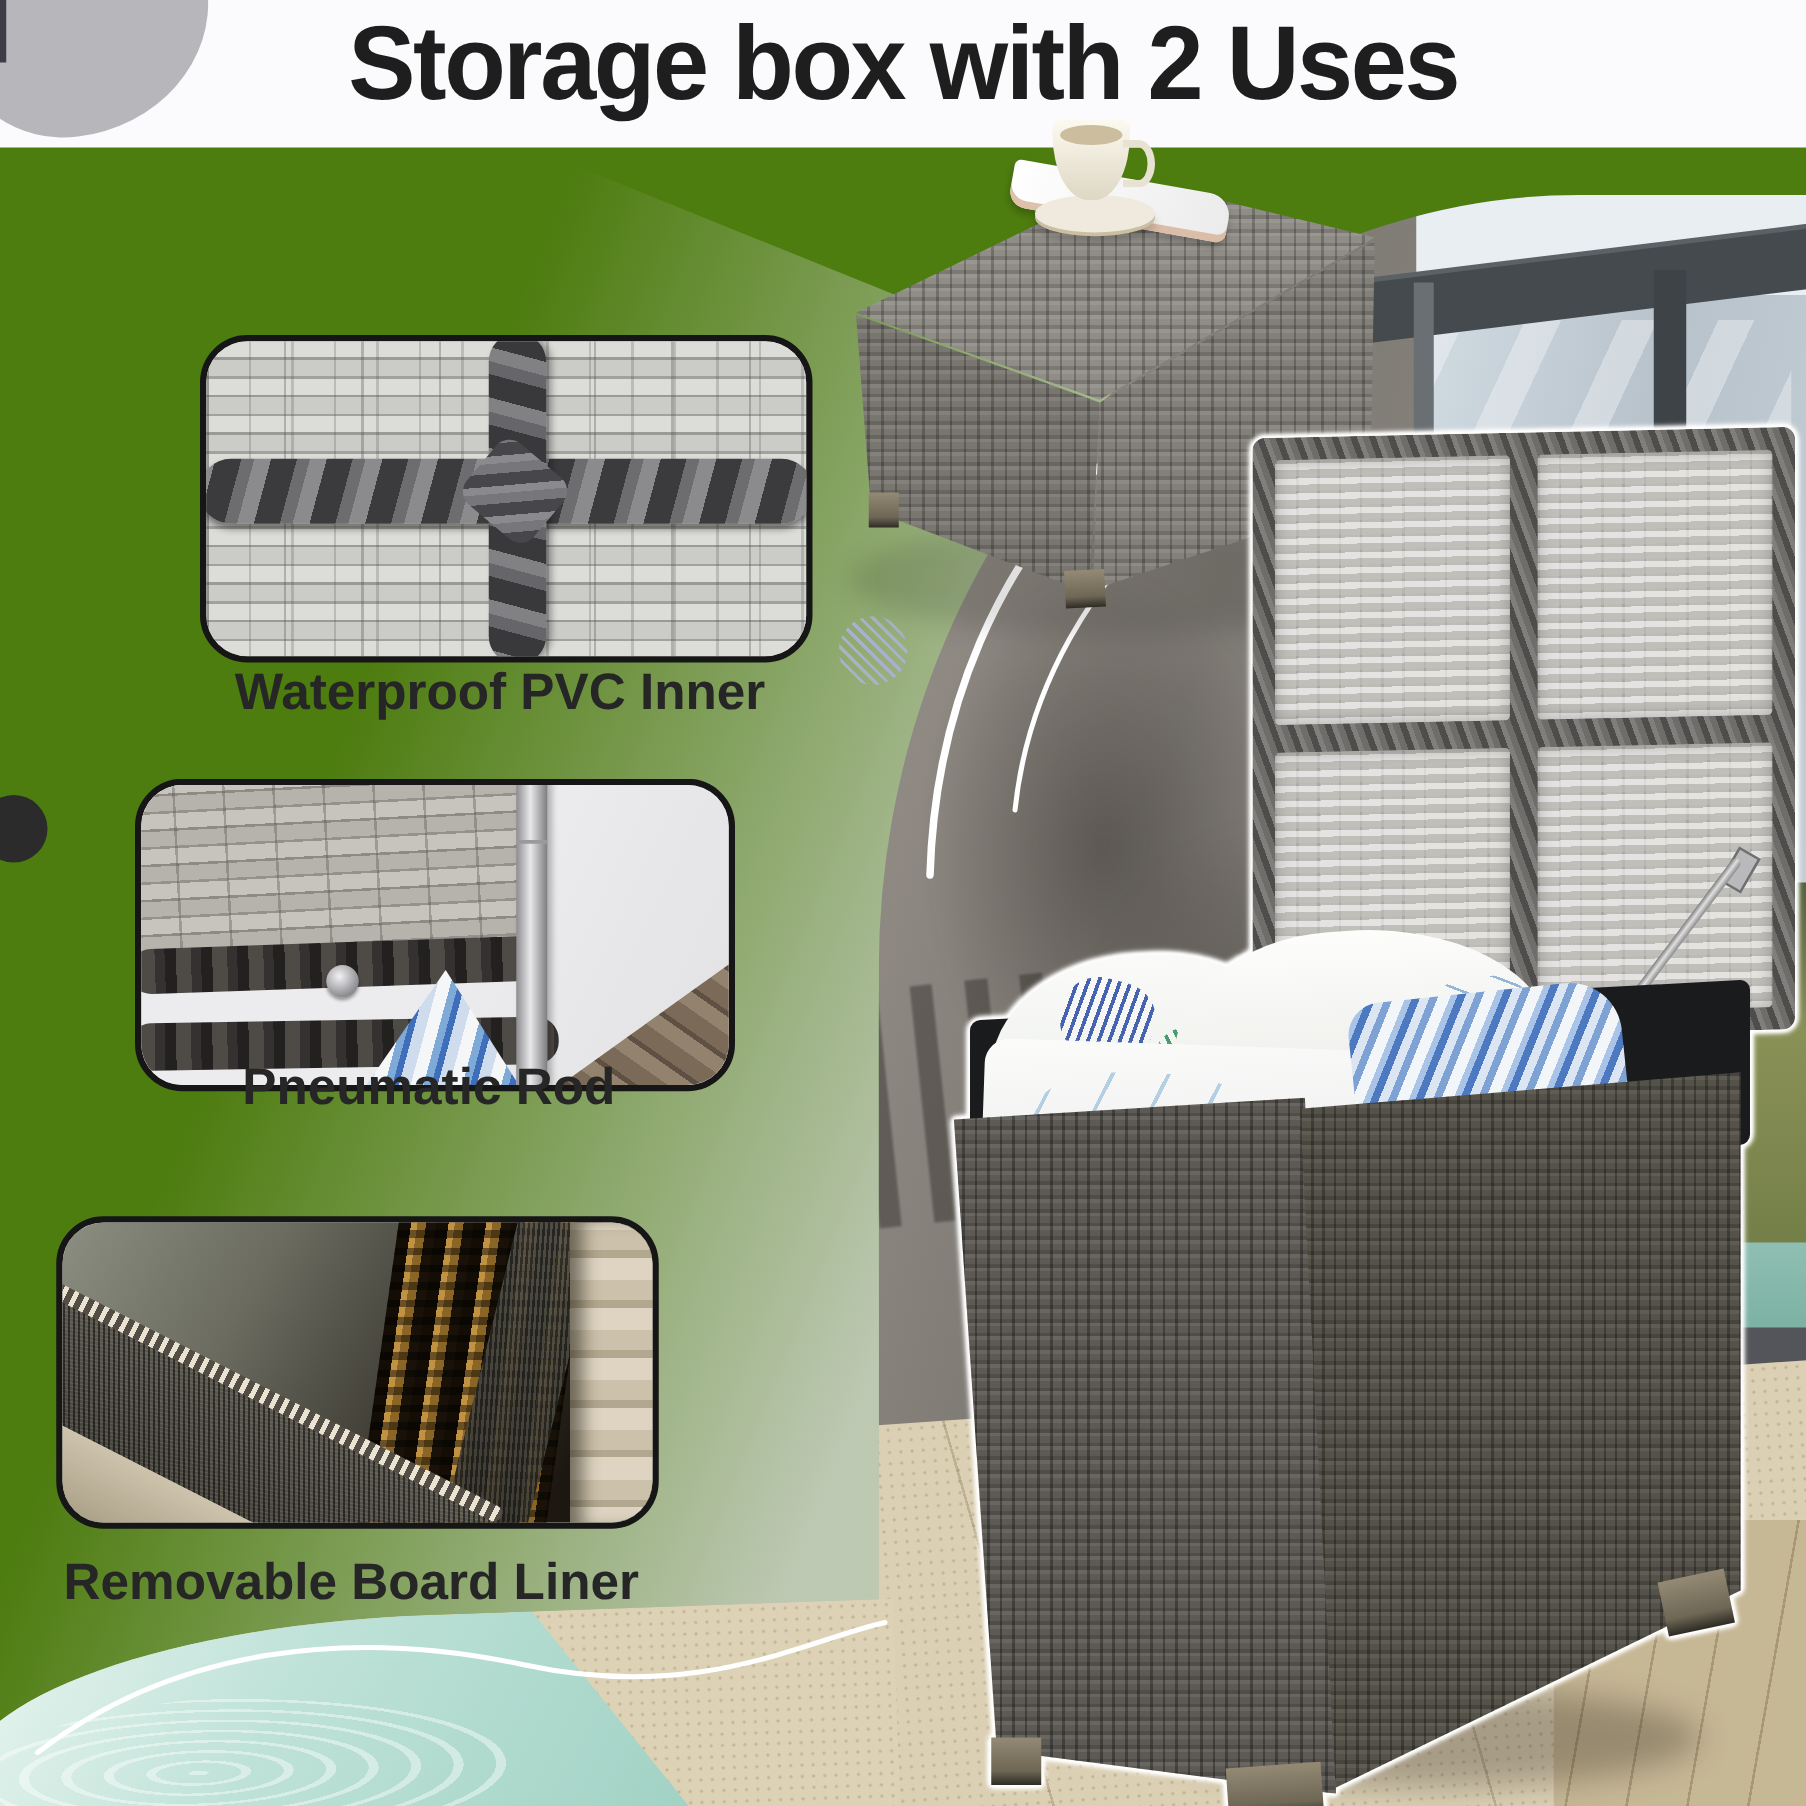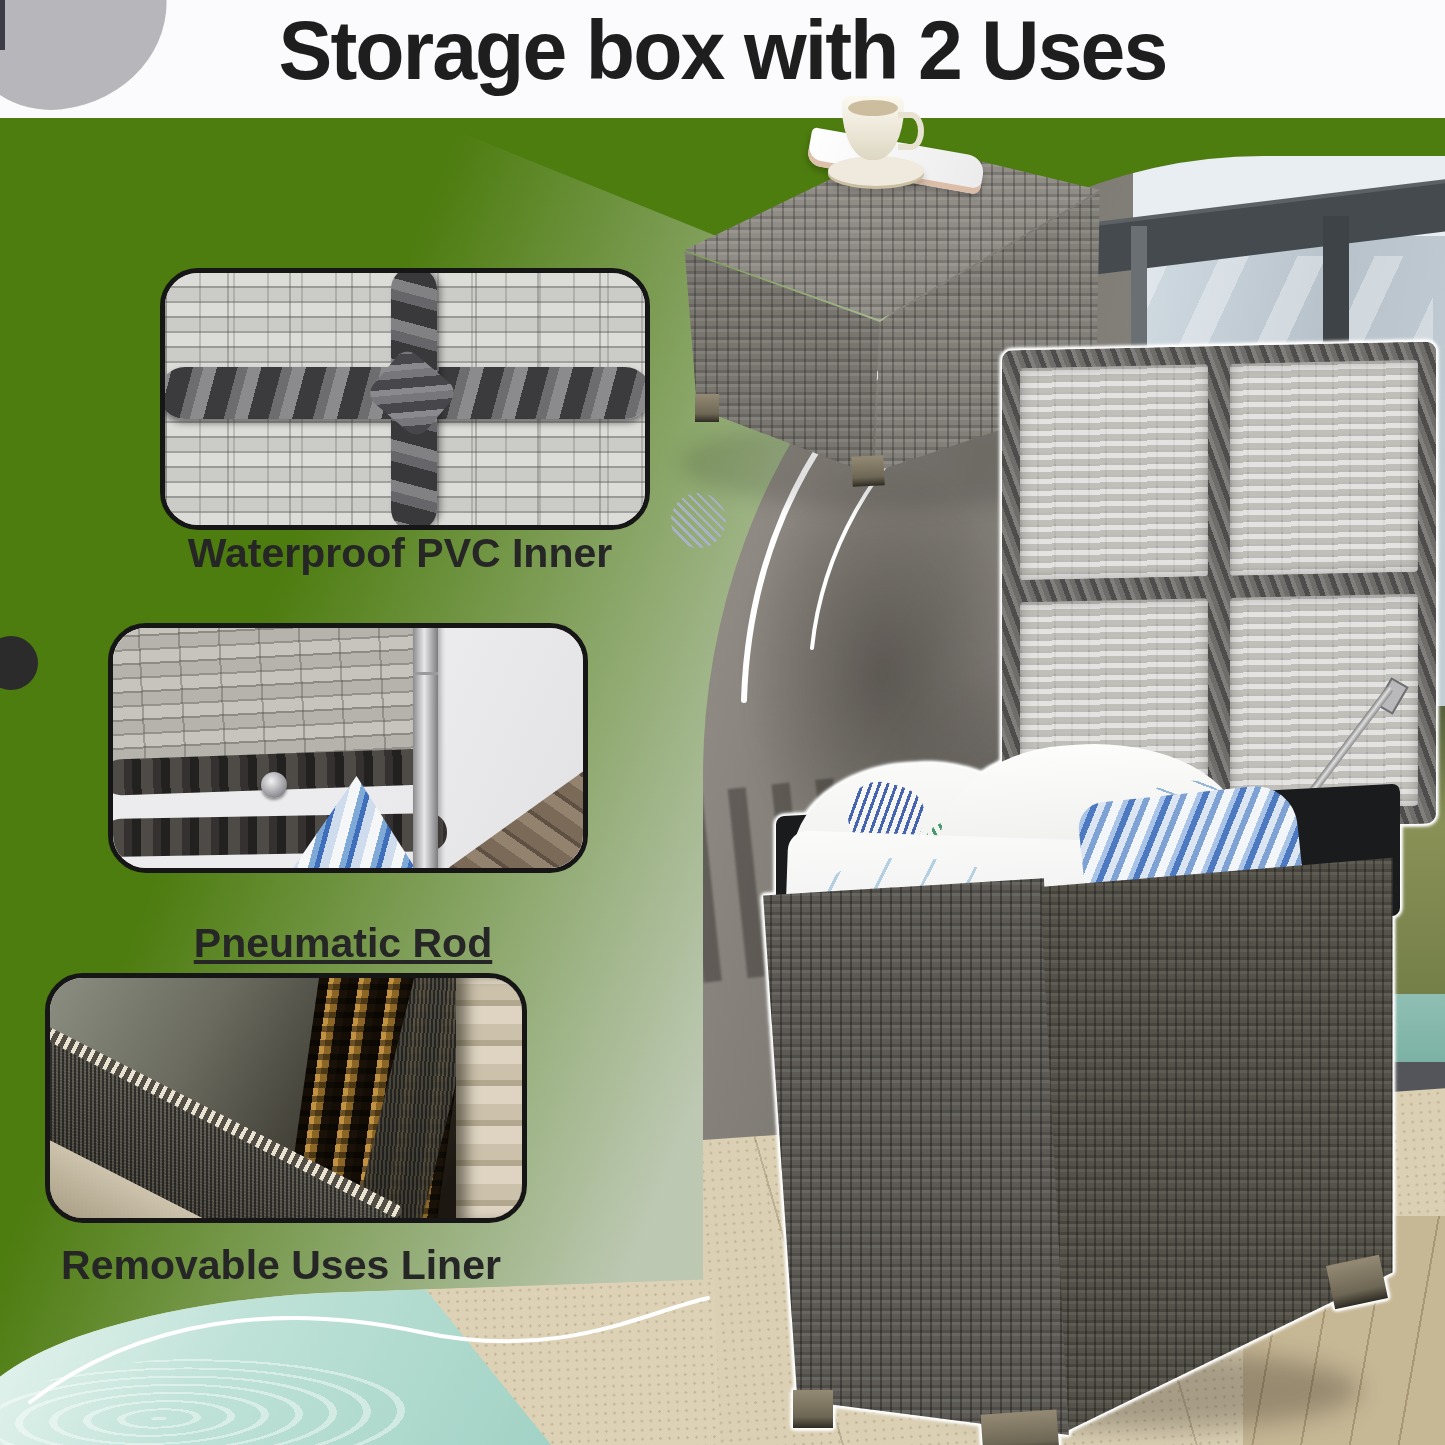--- a/index.html
+++ b/index.html
@@ -20,21 +20,21 @@
   .title{left:0;top:2px;width:1445px;text-align:center;font-size:84px;font-weight:800;
     letter-spacing:-2px;color:#1e1e1e;white-space:nowrap;transform:scaleX(.96);}
 
   
   .inset{border:5px solid #161616;border-radius:38px;overflow:hidden;background:#d8d8d6;}
   .inset1{left:160px;top:268px;width:480px;height:252px;}
   .inset2{left:108px;top:623px;width:470px;height:240px;}
   .inset3{left:45px;top:973px;width:472px;height:240px;}
   .flabel{font-size:41px;font-weight:700;color:#262626;text-align:center;white-space:nowrap;}
   .flabel1{left:160px;top:530px;width:480px;}
-  .flabel2{left:108px;top:920px;width:470px;text-decoration:underline;}
+  .flabel2{left:108px;top:846px;width:470px;}
   .flabel3{left:45px;top:1242px;width:472px;}
 
   
   .weave-light{position:absolute;inset:0;
     background:
       repeating-linear-gradient(90deg,rgba(72,72,70,.30) 0 2px,rgba(0,0,0,0) 2px 62px),
       repeating-linear-gradient(90deg,rgba(72,72,70,.22) 0 2px,rgba(0,0,0,0) 2px 34px),
       repeating-linear-gradient(180deg,#dcdcd9 0 13px,#9a9a96 13px 15px,#cbcbc8 15px 28px,#a1a19d 28px 30px);}
   .rod-h{position:absolute;left:-6px;top:94px;width:492px;height:52px;border-radius:26px;
     background:repeating-linear-gradient(105deg,#8b8b8e 0 13px,#3b3b3d 13px 33px,#6d6d70 33px 43px);
@@ -335,15 +335,15 @@
 
   <div class="abs inset inset3">
     <div class="i3-bg"></div>
     <div class="i3-wicker"></div>
     <div class="i3-velcro2"></div>
     <div class="i3-rope"></div>
     <div class="i3-fabric"></div>
     <div class="i3-velcro"></div>
     <div class="i3-zip"></div>
   </div>
-  <div class="abs flabel flabel3">Removable Uses Liner</div>
+  <div class="abs flabel flabel3">Removable Board Liner</div>
 
 </div>
 
 </body></html>

